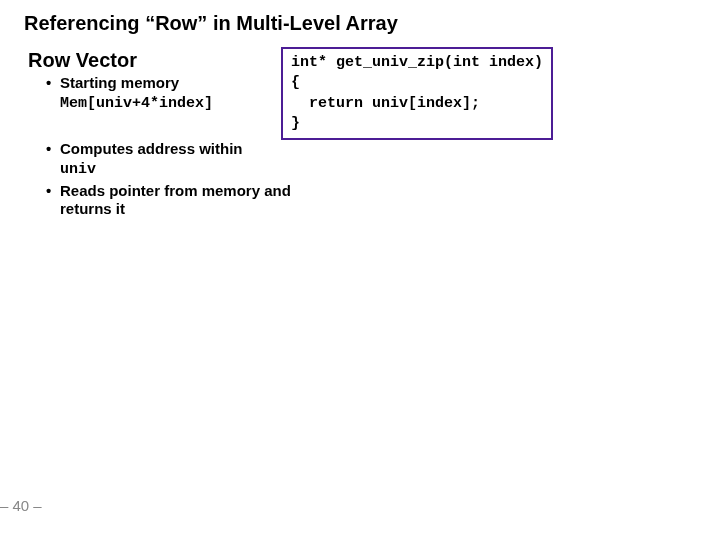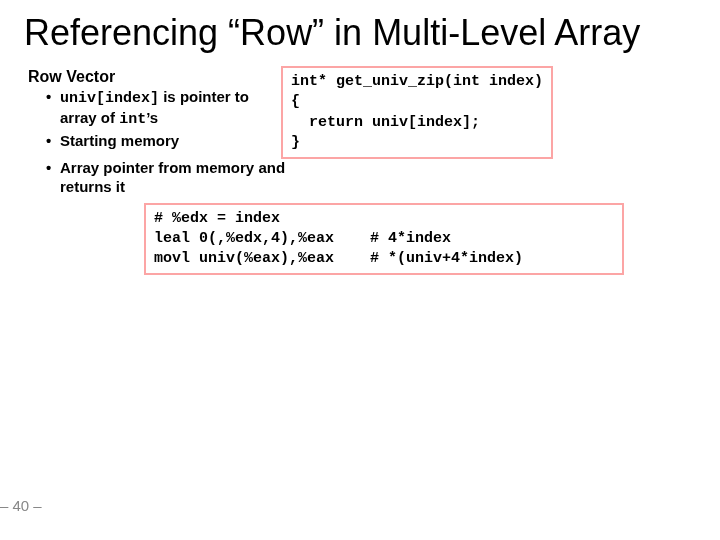--- a/index.html
+++ b/index.html
@@ -12,26 +12,26 @@
     color: #000;
   }
   .slide {
     box-sizing: border-box;
     width: 720px;
     height: 540px;
     padding: 12px 24px 0 24px;
     position: relative;
   }
   .title {
-    font-size: 36px;
-    font-weight: normal;
+    font-size: 20px;
+    font-weight: bold;
     margin: 0 0 10px 0;
   }
   .section-h {
-    font-size: 16px;
+    font-size: 20px;
     font-weight: bold;
     margin: 4px 4px 2px 4px;
   }
   .row {
     display: flex;
     align-items: flex-start;
   }
   .bullets {
     margin: 0 0 0 22px;
     padding: 0;
@@ -49,21 +49,21 @@
   .bullets li::before {
     content: "•";
     position: absolute;
     left: 0;
     top: 0;
   }
   .mono {
     font-family: "Courier New", Courier, monospace;
   }
   .codebox {
-    border: 2px solid #fca5a5;
+    border: 2px solid #4c1d95;
     padding: 4px 8px;
     font-family: "Courier New", Courier, monospace;
     font-size: 15px;
     font-weight: bold;
     white-space: pre;
     line-height: 1.35;
   }
   .codebox.c-snip {
     margin-top: 2px;
   }
@@ -85,35 +85,34 @@
 
 <div class="slide">
 
   <h1 class="title">Referencing “Row” in Multi-Level Array</h1>
 
   <div class="row">
     <div>
       <div class="section-h">Row Vector</div>
       <ul class="bullets">
         <li>
-          <span class="mono">univ[index]</span><span> is pointer to array of </span><span class="mono">int</span><span>’s</span>
-        </li>
-        <li>
           <span>Starting memory </span><br>
+          <span class="mono">Mem[univ+4*index]</span>
         </li>
       </ul>
     </div>
     <div class="codebox c-snip">int* get_univ_zip(int index)
 {
   return univ[index];
 }</div>
   </div>
 
   <ul class="bullets" style="width:260px;">
-    <li>Array pointer from memory and returns it</li>
+    <li>
+      <span>Computes address within </span><br>
+      <span class="mono">univ</span>
+    </li>
+    <li>Reads pointer from memory and returns it</li>
   </ul>
 
-  <div class="codebox asm"># %edx = index
-leal 0(,%edx,4),%eax    # 4*index
-movl univ(%eax),%eax    # *(univ+4*index)</div>
 
   <div class="footer">– 40 –</div>
 </div>
 
 </body></html>

